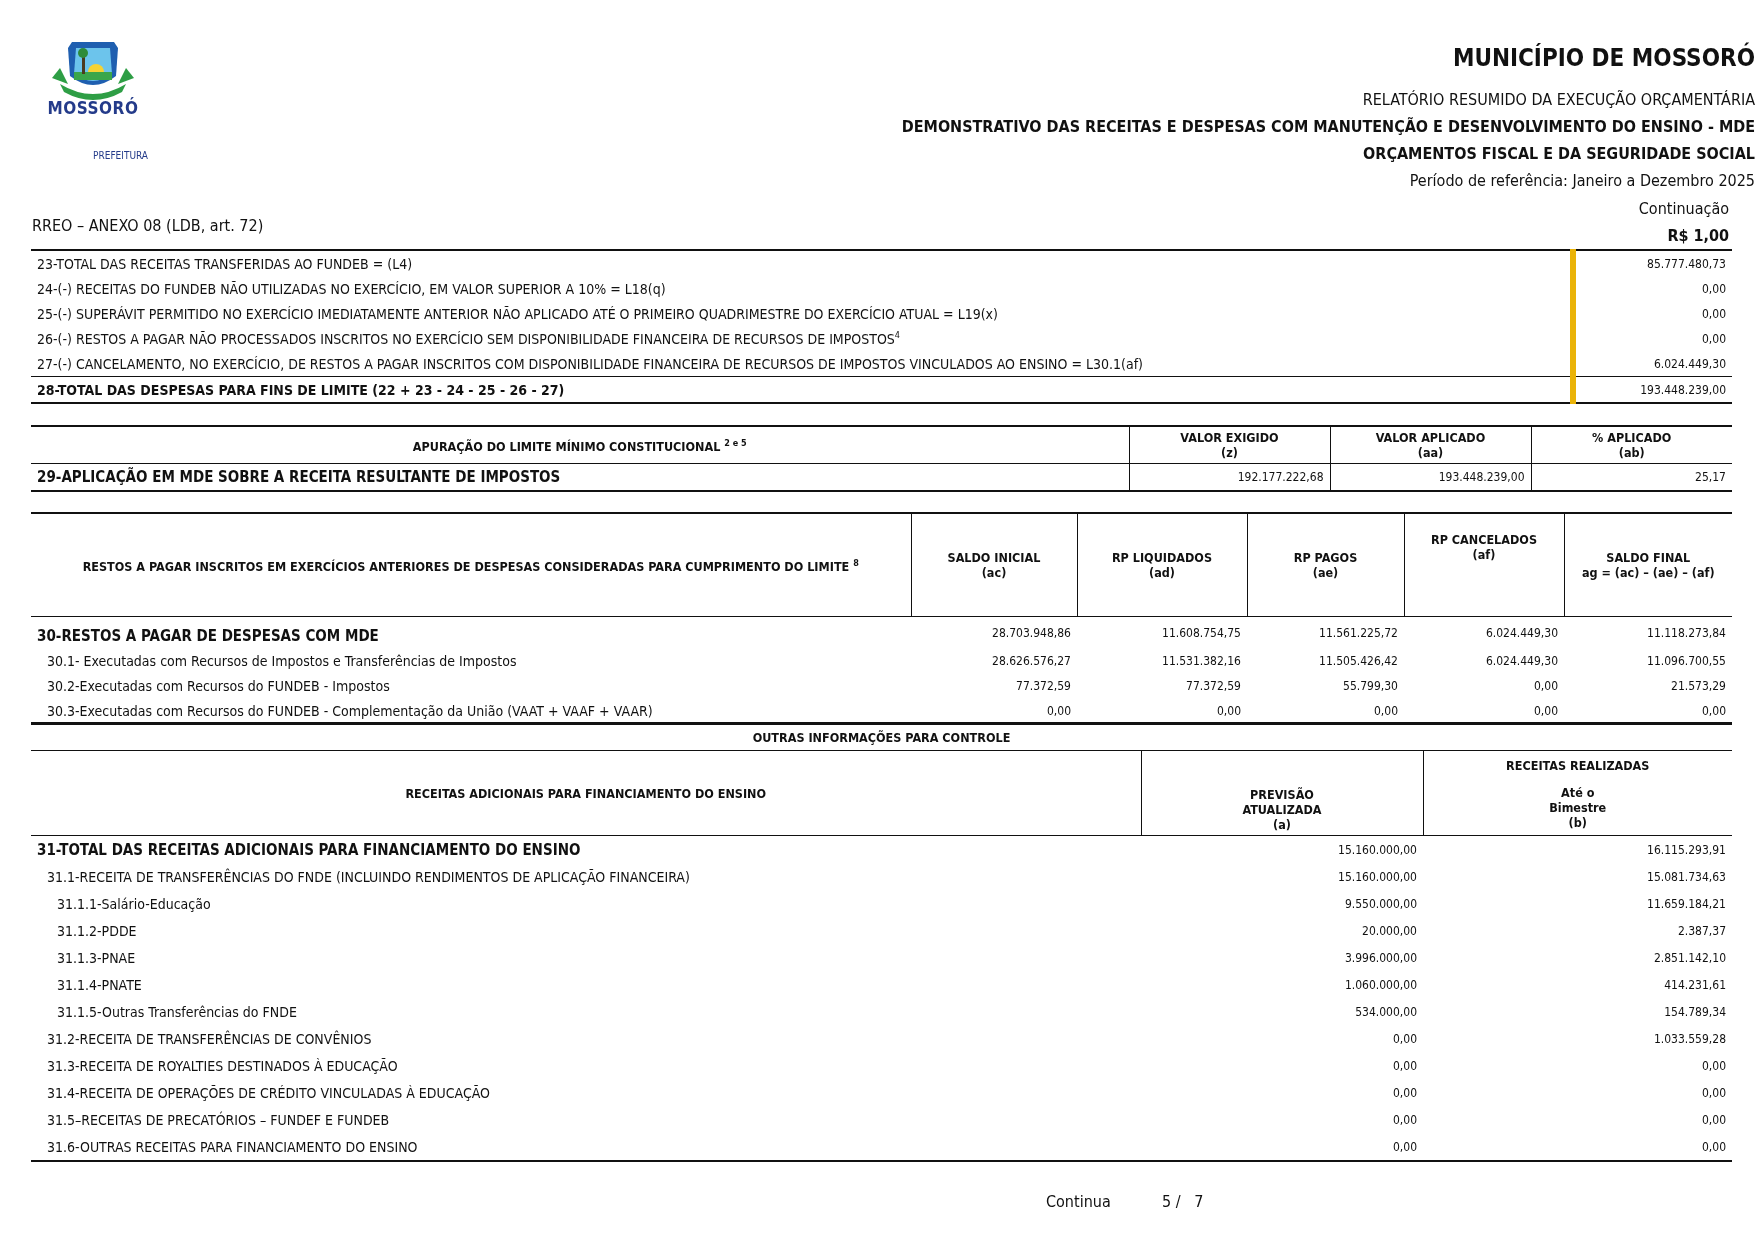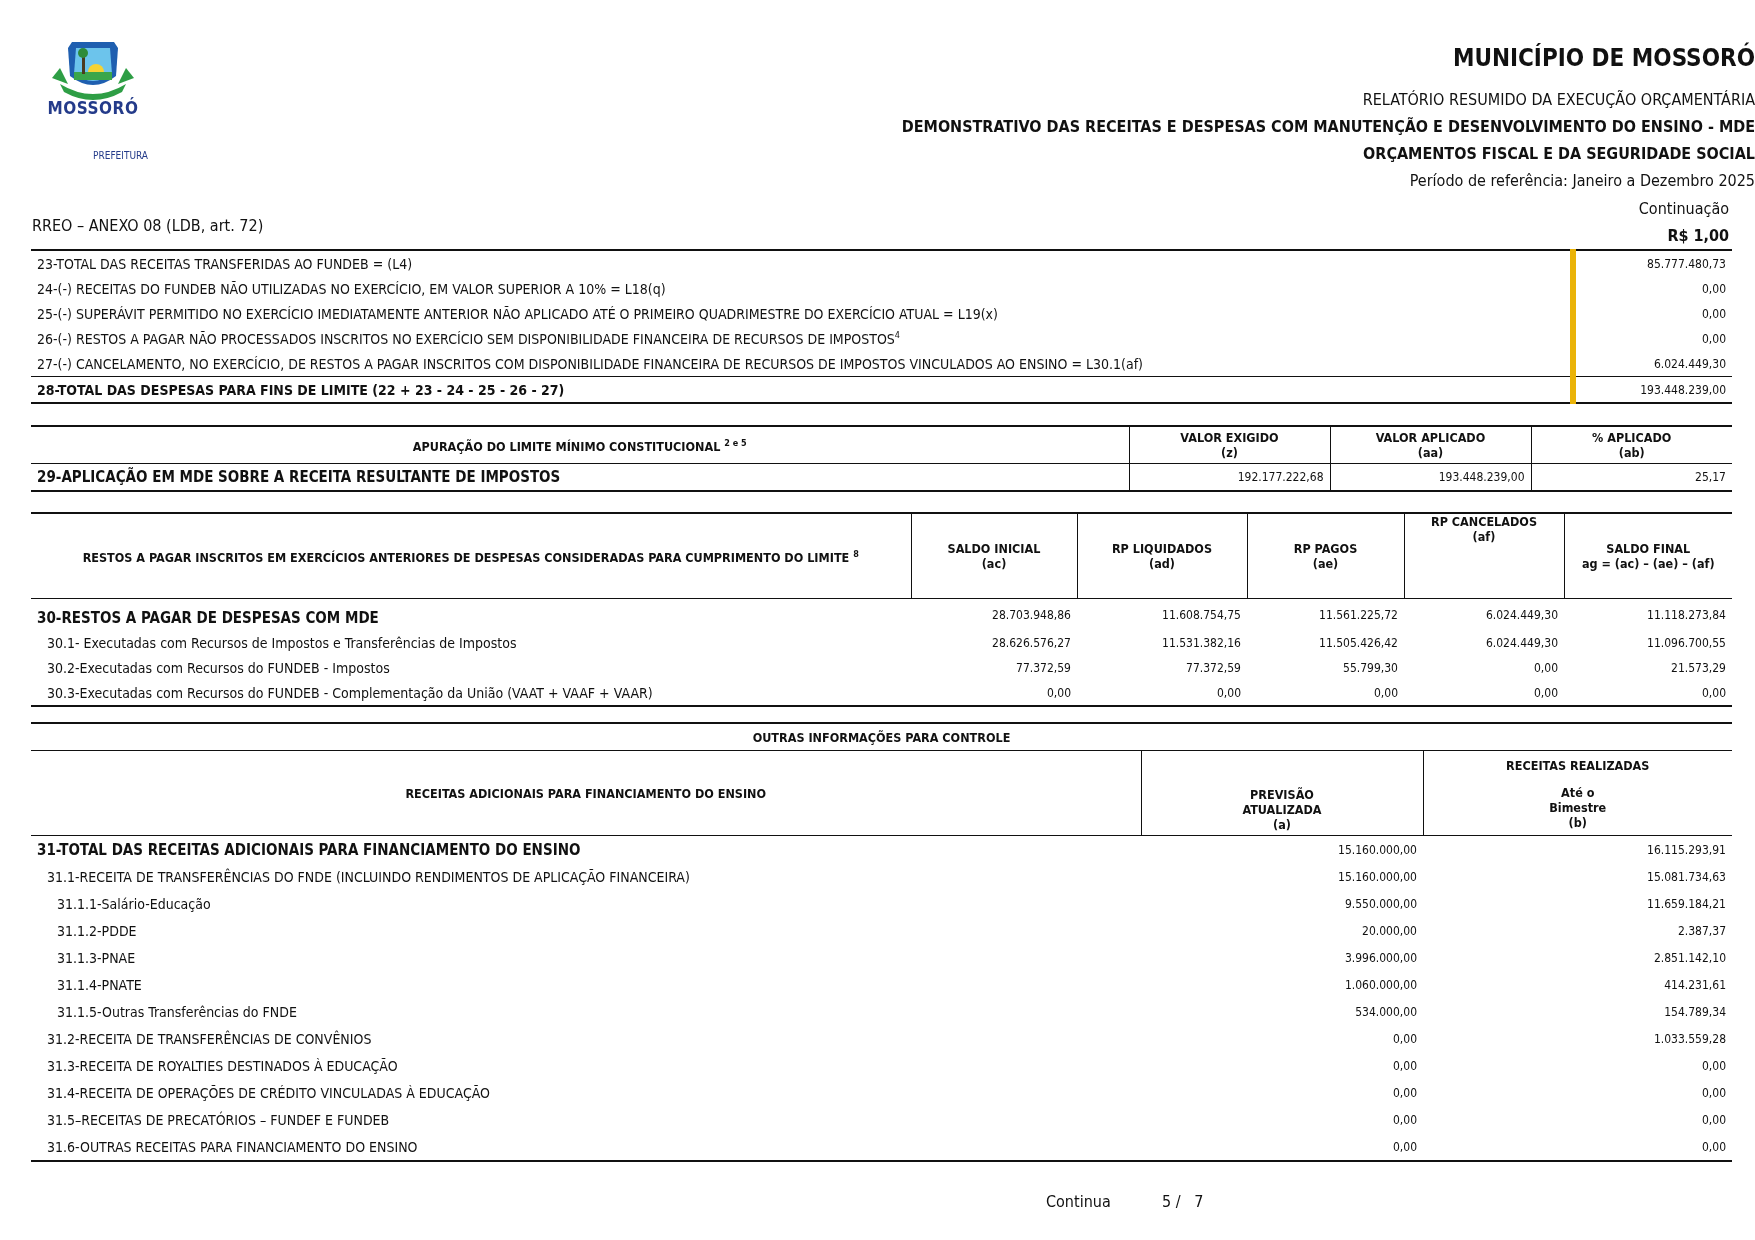--- a/index.html
+++ b/index.html
@@ -155,21 +155,21 @@
         <col style="width:157px">
         <col style="width:160px">
         <col>
       </colgroup>
     <thead>
       <tr class="topline" style="border-bottom:1px solid #111">
         <th><span>RESTOS A PAGAR INSCRITOS EM EXERCÍCIOS ANTERIORES DE DESPESAS CONSIDERADAS PARA CUMPRIMENTO DO LIMITE</span> <sup>8</sup></th>
         <th class="vline"><span>SALDO INICIAL</span><br><span>(ac)</span></th>
         <th class="vline"><span>RP LIQUIDADOS</span><br><span>(ad)</span></th>
         <th class="vline"><span>RP PAGOS</span><br><span>(ae)</span></th>
-        <th class="vline" style="vertical-align:top;"><span>RP CANCELADOS</span><br><span>(af)</span></th>
+        <th class="vline" style="vertical-align:top;padding-top:18px"><span>RP CANCELADOS</span><br><span>(af)</span></th>
         <th class="vline"><span>SALDO FINAL</span><br><span>ag = (ac) – (ae) – (af)</span></th>
       </tr>
     </thead>
     <tbody>
       <tr style="border-top:1px solid #111">
         <td class="b" style="font-size:15px;padding-top:6px">30-RESTOS A PAGAR DE DESPESAS COM MDE</td>
         <td class="num">28.703.948,86</td>
         <td class="num">11.608.754,75</td>
         <td class="num">11.561.225,72</td>
         <td class="num">6.024.449,30</td>

